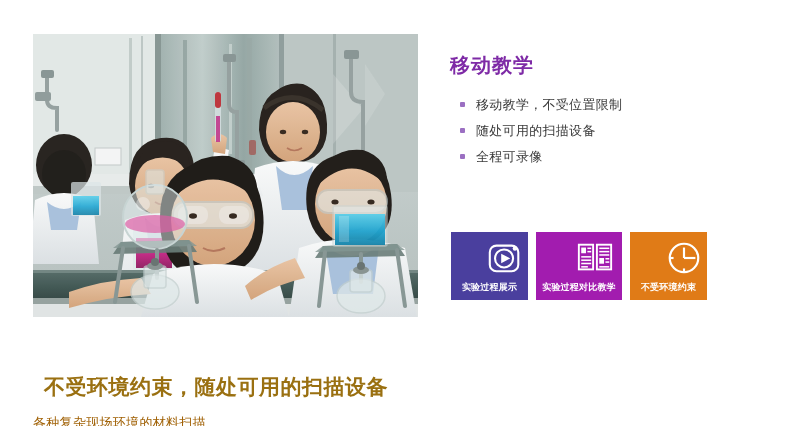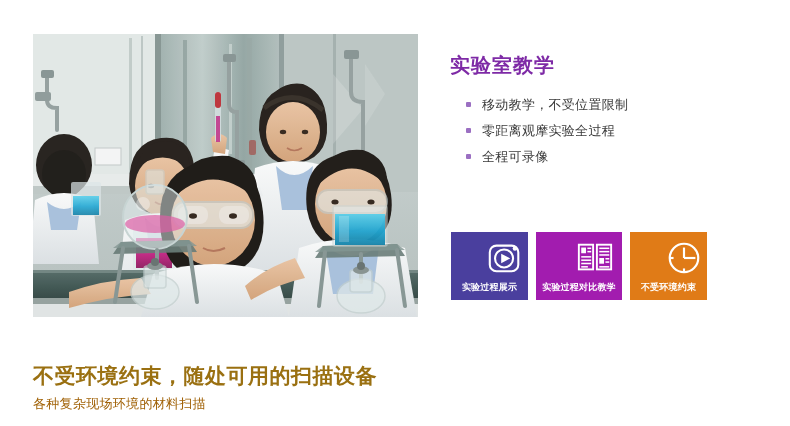--- a/index.html
+++ b/index.html
@@ -38,21 +38,21 @@
   #section-title {
     color: #7e2aa6;
     font-size: 20px;
     font-weight: bold;
     letter-spacing: 1px;
     line-height: 26px;
     margin: 0 0 14px 0;
   }
   #bullet-list {
     list-style: none;
-    margin: 14px;
+    margin: 8px;
     padding: 0;
   }
   #bullet-list li {
     position: relative;
     padding-left: 18px;
     color: #3b3b3b;
     font-size: 13px;
     line-height: 26px;
     letter-spacing: 0.3px;
   }
@@ -111,21 +111,21 @@
     left: 33px;
     top: 362px;
     width: 640px;
   }
   #bottom-heading {
     color: #9a7011;
     font-size: 21px;
     font-weight: bold;
     letter-spacing: 0.5px;
     line-height: 28px;
-    margin: 0;
+    margin: 11px;
     white-space: nowrap;
   }
   #bottom-subheading {
     color: #a16207;
     font-size: 13px;
     line-height: 22px;
     margin: 3px 0 0 0;
     letter-spacing: 0.3px;
   }
 </style>
@@ -350,30 +350,30 @@
       <ellipse cx="328" cy="236" rx="8" ry="4" fill="#8d9795"></ellipse>
       <ellipse cx="328" cy="232" rx="4" ry="4" fill="#6c7674"></ellipse>
     </g>
 
     <rect x="0" y="0" width="385" height="283" fill="#20303a" opacity="0.03"></rect>
   </svg>
 </div>
 
 <div id="right-col">
 
-  <h2 id="section-title">实验室教学</h2>
+  <h2 id="section-title">移动教学</h2>
 
   <ul id="bullet-list">
     <li>
       <span class="bullet-dot"></span>
       <span>移动教学，不受位置限制</span>
     </li>
     <li>
       <span class="bullet-dot"></span>
-      <span>零距离观摩实验全过程</span>
+      <span>随处可用的扫描设备</span>
     </li>
     <li>
       <span class="bullet-dot"></span>
       <span>全程可录像</span>
     </li>
   </ul>
 </div>
 
 <div id="tiles">
 

